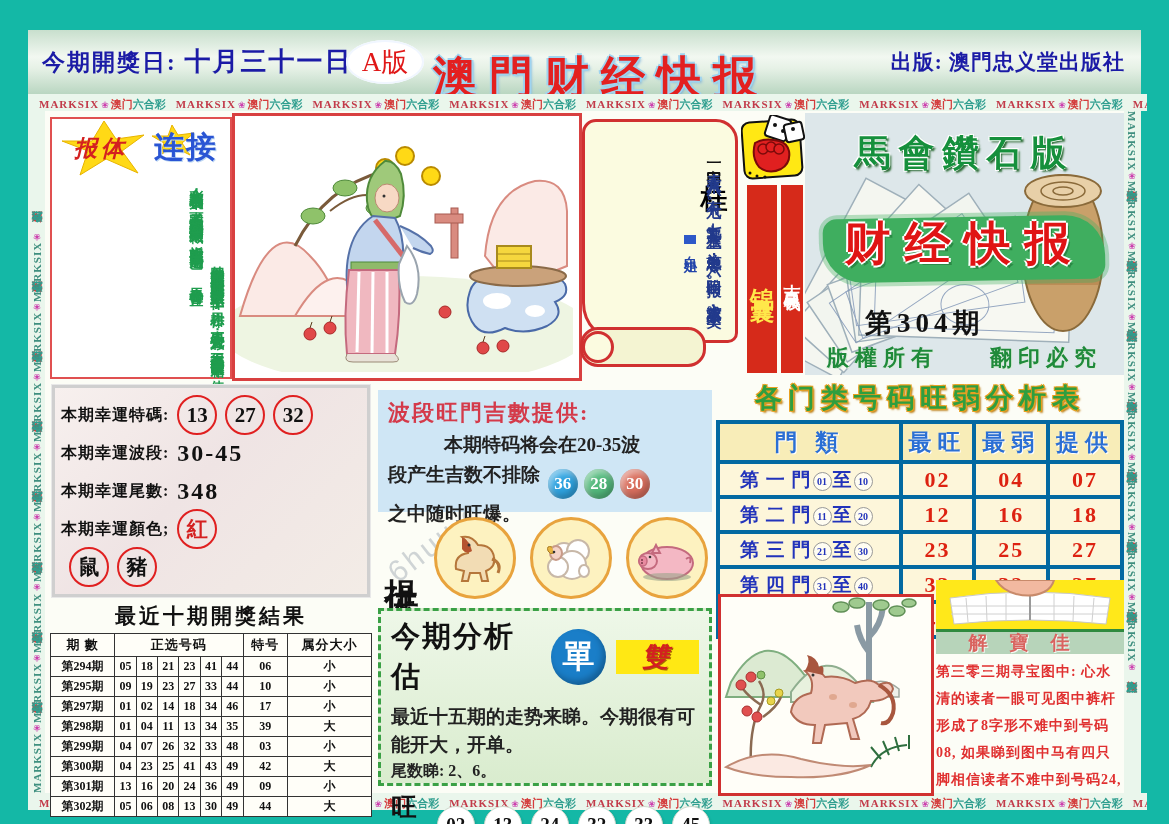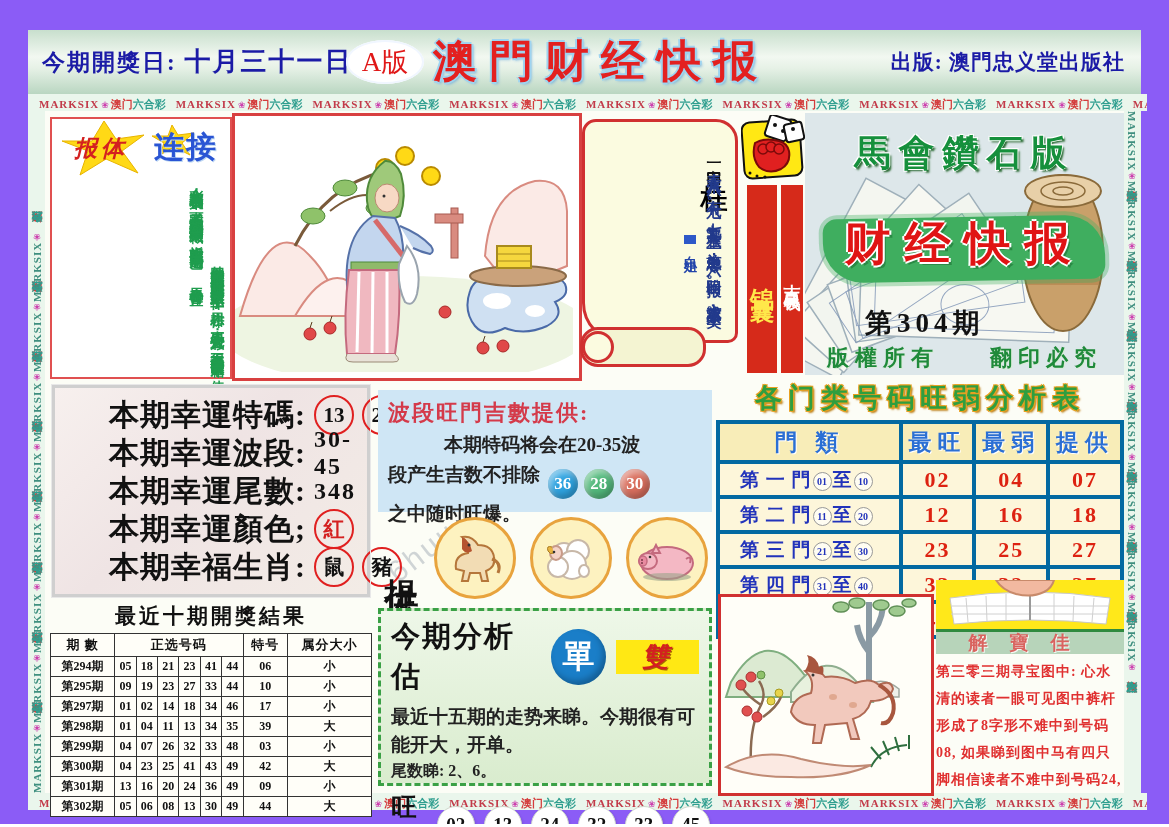--- a/index.html
+++ b/index.html
@@ -1,26 +1,26 @@
 <!DOCTYPE html>
 <html><head>
 <meta charset="utf-8">
 <style>
   html,body{margin:0;padding:0;background:#ffffff;}
-  .page{position:relative;width:1169px;height:824px;background:#8b5cf6;overflow:hidden;
+  .page{position:relative;width:1169px;height:824px;background:#14b8a6;overflow:hidden;
         font-family:"Liberation Serif",serif;}
   
   .masthead-band{position:absolute;left:28px;top:30px;width:1113px;height:64px;
     background:linear-gradient(180deg,#c8dfcd 0%,#f2f8f1 42%,#e6f1e6 60%,#b9d6c1 100%);
     display:flex;align-items:center;}
   .draw-date{position:absolute;left:14px;top:14px;color:#1b1bA6;font-weight:bold;font-size:23px;letter-spacing:2px;}
   .edition-oval{position:absolute;left:318px;top:10px;width:78px;height:44px;background:#ffffff;border-radius:50%;
     display:flex;align-items:center;justify-content:center;color:#e01818;font-weight:normal;font-size:27px;
     box-shadow:0 0 0 2px #f0f6ff inset;}
-  .paper-title{position:absolute;left:405px;top:2px;font-size:44px;font-weight:bold;color:#e32020;letter-spacing:12px;
+  .paper-title{position:absolute;left:405px;top:18px;font-size:44px;font-weight:bold;color:#e32020;letter-spacing:12px;
     text-shadow:-2px 0 0 #9fd4f0,2px 0 0 #9fd4f0,0 -2px 0 #9fd4f0,0 2px 0 #9fd4f0,2px 2px 3px #7fb4d8;}
   .publisher{position:absolute;right:16px;top:18px;color:#1b1bA6;font-weight:bold;font-size:21px;letter-spacing:1px;}
   
   .bstrip{position:absolute;background:#eaf6ec;overflow:hidden;white-space:nowrap;}
   .bstrip-top{left:28px;top:94px;width:1113px;height:17px;line-height:17px;padding-left:6px;}
   .bstrip-bottom{left:28px;top:793px;width:1113px;height:17px;line-height:17px;padding-left:6px;}
   .bstrip-left{left:28px;top:111px;width:17px;height:682px;writing-mode:vertical-rl;transform:rotate(180deg);line-height:17px;}
   .bstrip-right{left:1124px;top:111px;width:17px;height:682px;writing-mode:vertical-rl;line-height:17px;}
   .bu{margin:0 5px;}
   .bu-en{color:#c23b4a;font-family:"Liberation Serif",serif;font-weight:bold;font-size:11px;letter-spacing:1px;}
@@ -70,21 +70,21 @@
     box-shadow:0 0 0 4px rgba(63,174,95,.35);transform:rotate(-1deg);}
   .fin-title{position:absolute;left:0;top:100px;width:100%;text-align:center;color:#e01414;font-size:46px;font-weight:bold;letter-spacing:14px;
     text-shadow:-2px 0 0 #fff,2px 0 0 #fff,0 -2px 0 #fff,0 2px 0 #fff,3px 3px 0 #2a8a45;}
   .issue-line{position:absolute;left:60px;top:192px;color:#111;font-size:27px;font-weight:bold;letter-spacing:5px;}
   .copy-line{position:absolute;left:0;top:230px;width:100%;display:flex;justify-content:space-between;padding:0 22px;box-sizing:border-box;
     color:#1f8a3a;font-size:22px;font-weight:bold;letter-spacing:6px;text-shadow:1px 1px 0 #d8ecd8;}
   
   .lucky-panel{position:absolute;left:7px;top:274px;width:318px;height:212px;border:3px solid #cfcfcf;outline:1px solid #e8e8e8;
     background:linear-gradient(135deg,#f7f0ee 0%,#efe4e4 45%,#f3ece6 100%);padding:8px 6px;box-sizing:border-box;}
   .lucky-row{display:flex;align-items:center;height:38px;}
-  .lucky-label{color:#111;font-weight:bold;font-size:30px;letter-spacing:1px;white-space:nowrap;margin-left:48px;}
+  .lucky-label{color:#111;font-weight:bold;font-size:16px;letter-spacing:1px;white-space:nowrap;}
   .lucky-vals{display:flex;align-items:center;margin-left:8px;gap:8px;}
   .lucky-val{color:#111;font-weight:bold;font-size:24px;letter-spacing:2px;}
   .lucky-val.circled{width:36px;height:36px;border:2px solid #e02020;border-radius:50%;display:flex;align-items:center;
     justify-content:center;font-size:21px;letter-spacing:0;}
   .lucky-val.redtxt{color:#d42020;}
   .wave-panel{position:absolute;left:333px;top:279px;width:334px;height:207px;}
   .wave-box{position:absolute;left:0;top:0;width:334px;height:122px;background:#cfe6f5;border-radius:0;padding:8px 10px;box-sizing:border-box;}
   .wave-title{color:#d43a4a;font-size:22px;font-weight:bold;letter-spacing:2px;}
   .wave-text{color:#222;font-size:19px;font-weight:bold;line-height:30px;margin-top:2px;}
   .ball{display:inline-flex;width:30px;height:30px;border-radius:50%;color:#fff;font-size:17px;font-weight:bold;
@@ -302,21 +302,20 @@
             <span class="lucky-val">348</span>
           </div>
         </div>
         <div class="lucky-row">
           <span class="lucky-label">本期幸運顏色;</span>
           <div class="lucky-vals">
             <span class="lucky-val circled redtxt">紅</span>
           </div>
         </div>
         <div class="lucky-row">
-          <span class="lucky-label">本期幸福生肖:</span>
           <div class="lucky-vals">
             <span class="lucky-val circled">鼠</span>
             <span class="lucky-val circled">豬</span>
           </div>
         </div>
       </div>
 
     <div class="wave-panel">
       <div class="wave-box">
         <div class="wave-title">波段旺門吉數提供:</div>

